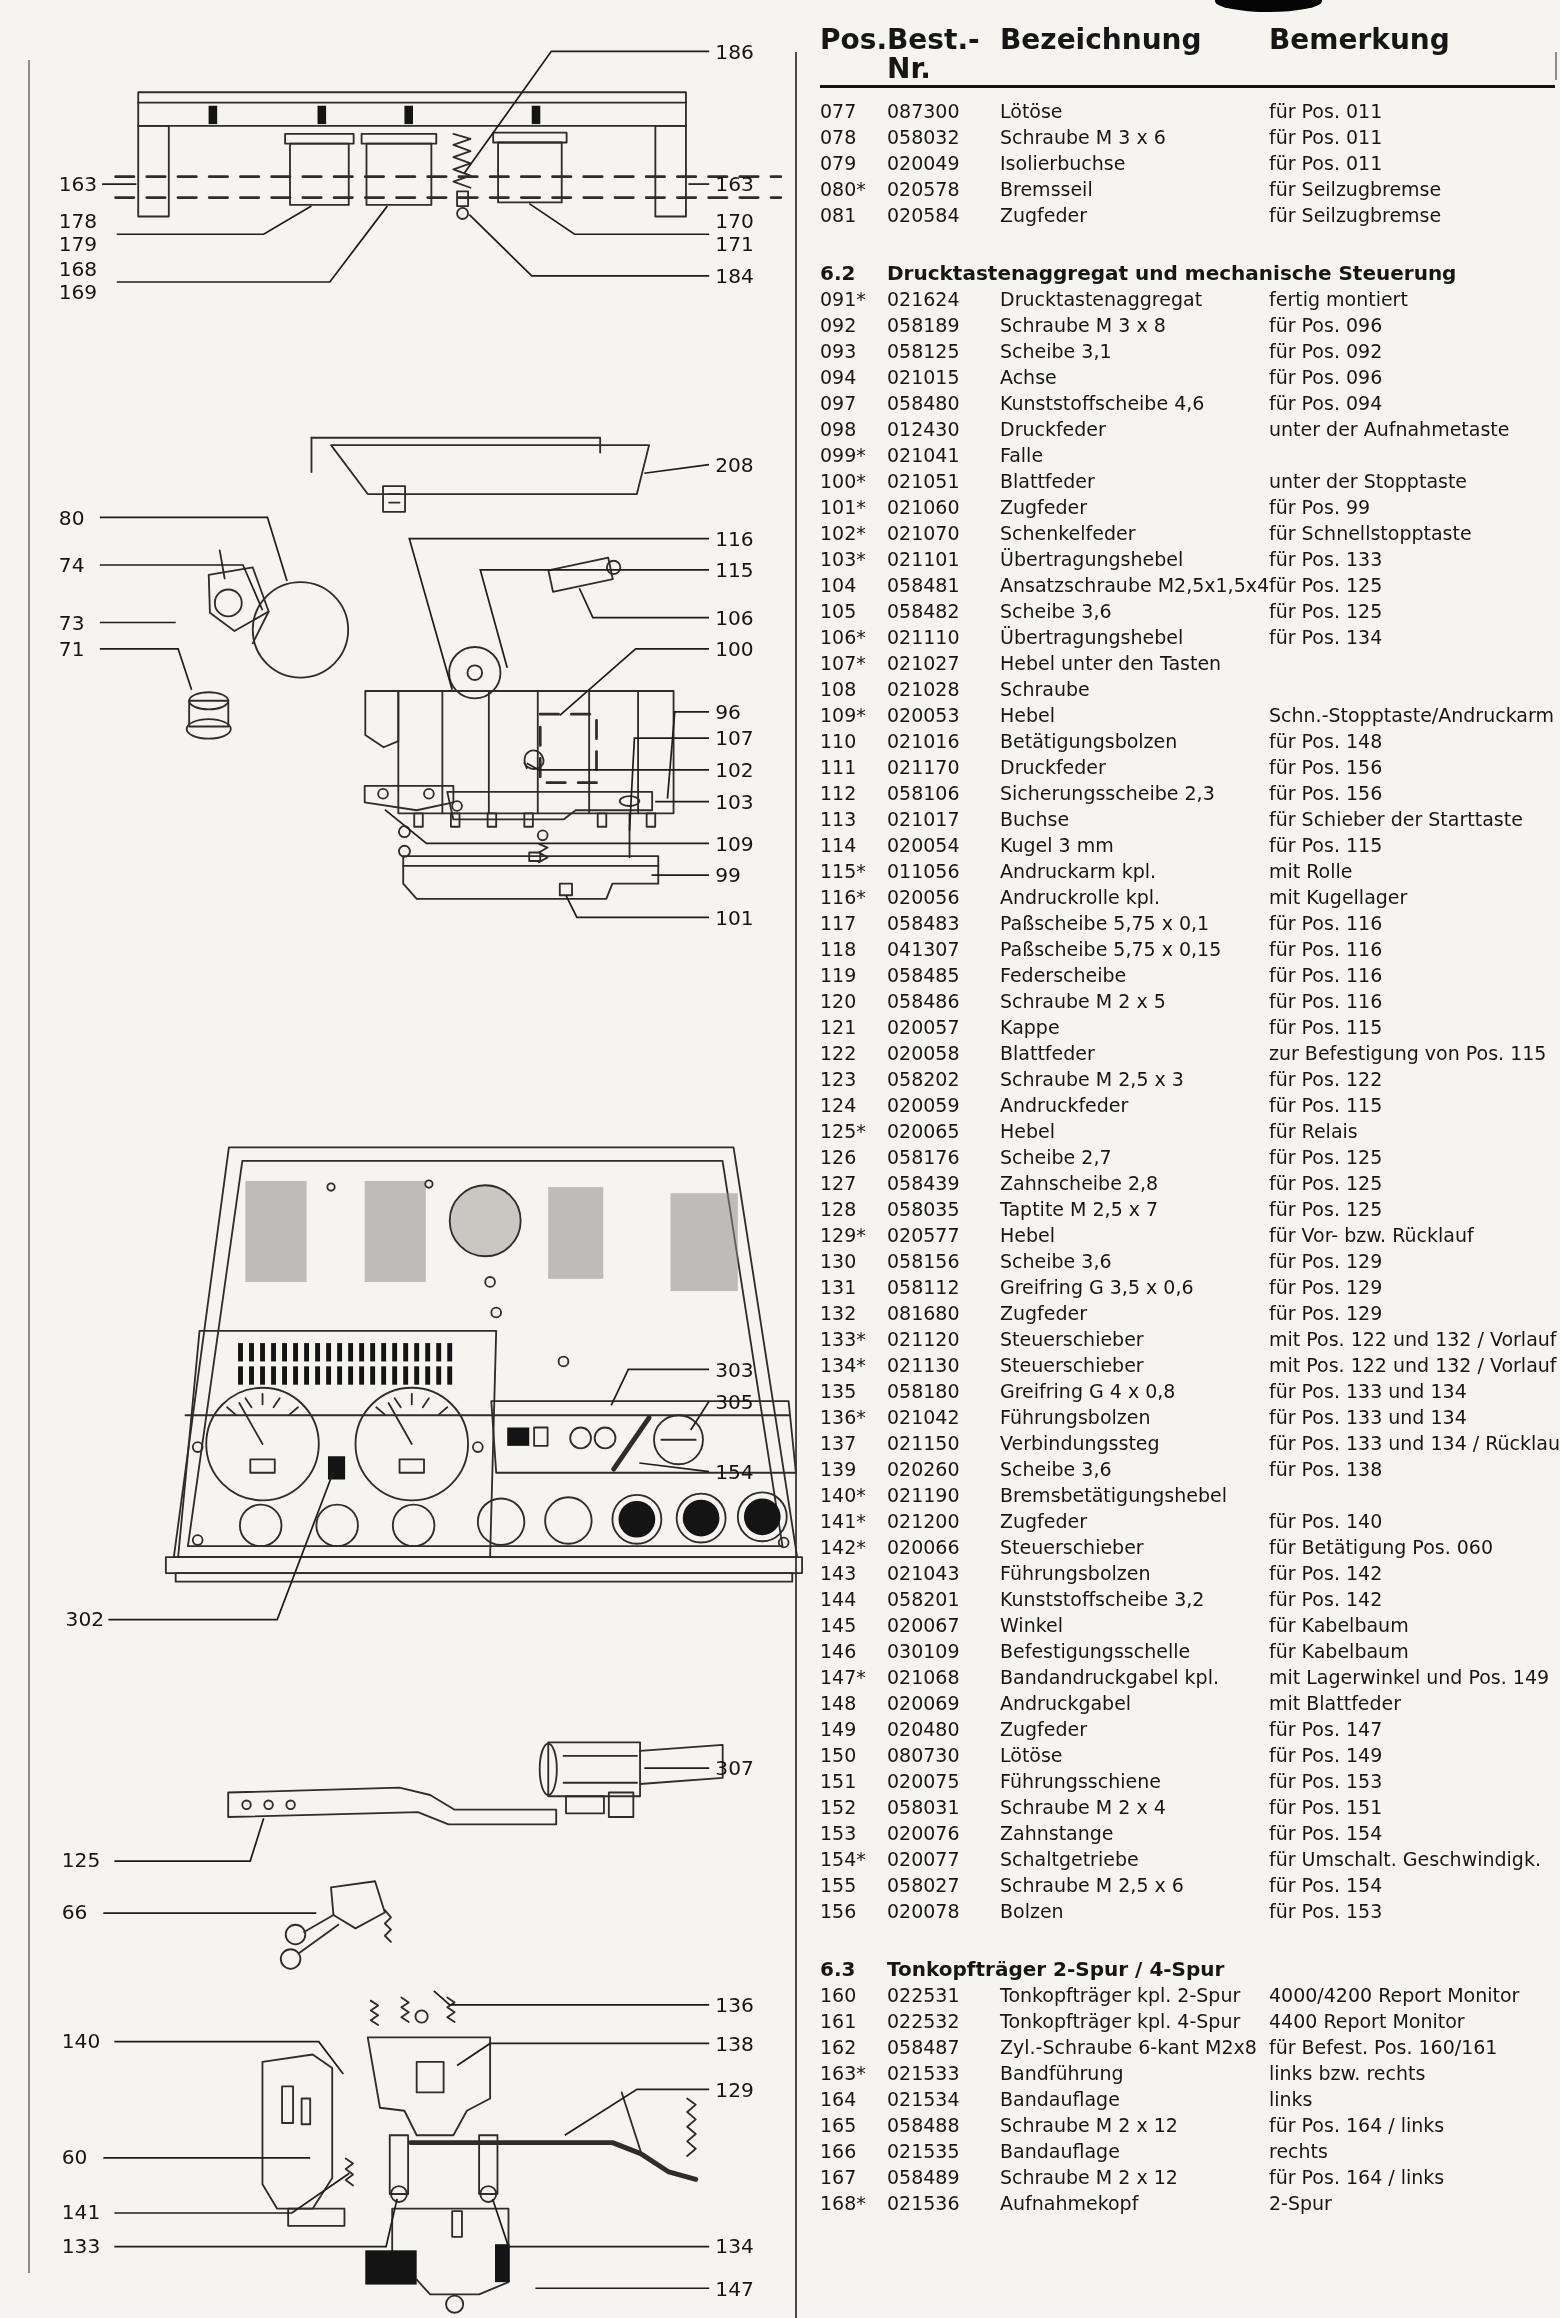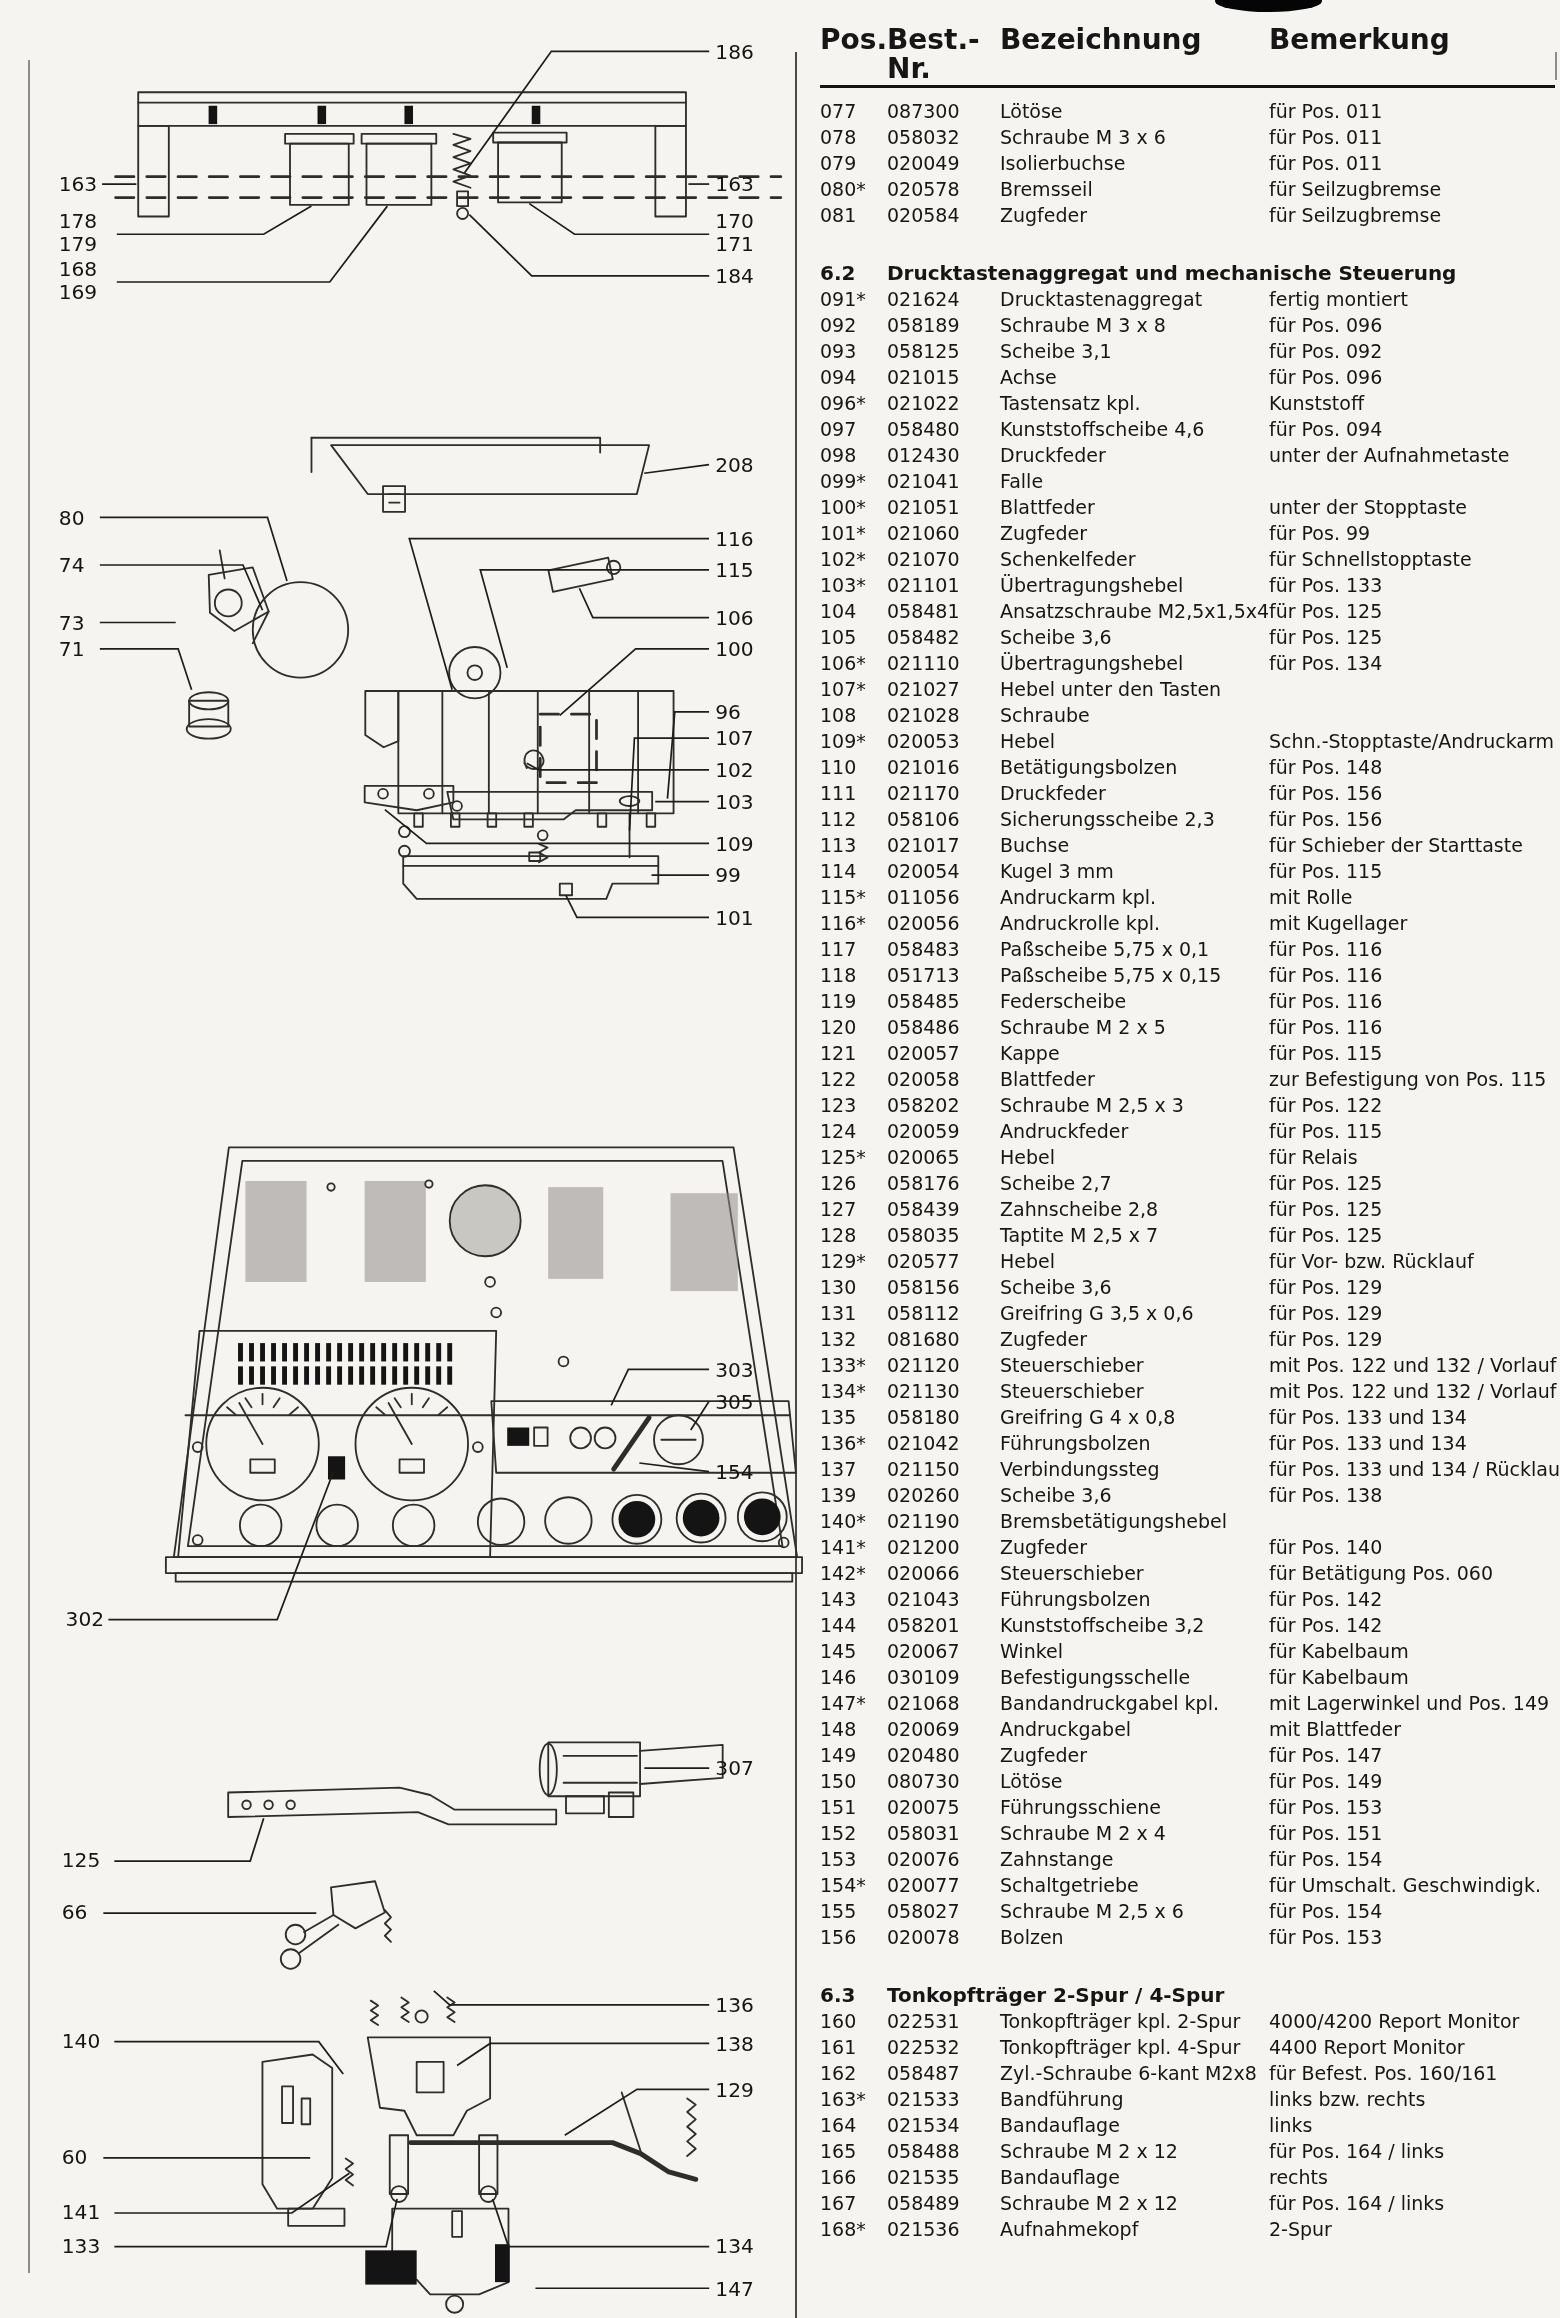--- a/index.html
+++ b/index.html
@@ -444,26 +444,20 @@
         <span class="c3">Scheibe 3,1</span>
         <span class="c4">für Pos. 092</span>
       </div>
       <div class="row">
         <span class="c1">094</span>
         <span class="c2">021015</span>
         <span class="c3">Achse</span>
         <span class="c4">für Pos. 096</span>
       </div>
       <div class="row">
-        <span class="c1">096*</span>
-        <span class="c2">021022</span>
-        <span class="c3">Tastensatz kpl.</span>
-        <span class="c4">Kunststoff</span>
-      </div>
-      <div class="row">
         <span class="c1">097</span>
         <span class="c2">058480</span>
         <span class="c3">Kunststoffscheibe 4,6</span>
         <span class="c4">für Pos. 094</span>
       </div>
       <div class="row">
         <span class="c1">098</span>
         <span class="c2">012430</span>
         <span class="c3">Druckfeder</span>
         <span class="c4">unter der Aufnahmetaste</span>
@@ -577,21 +571,21 @@
         <span class="c4">mit Kugellager</span>
       </div>
       <div class="row">
         <span class="c1">117</span>
         <span class="c2">058483</span>
         <span class="c3">Paßscheibe 5,75 x 0,1</span>
         <span class="c4">für Pos. 116</span>
       </div>
       <div class="row">
         <span class="c1">118</span>
-        <span class="c2">051713</span>
+        <span class="c2">041307</span>
         <span class="c3">Paßscheibe 5,75 x 0,15</span>
         <span class="c4">für Pos. 116</span>
       </div>
       <div class="row">
         <span class="c1">119</span>
         <span class="c2">058485</span>
         <span class="c3">Federscheibe</span>
         <span class="c4">für Pos. 116</span>
       </div>
       <div class="row">

